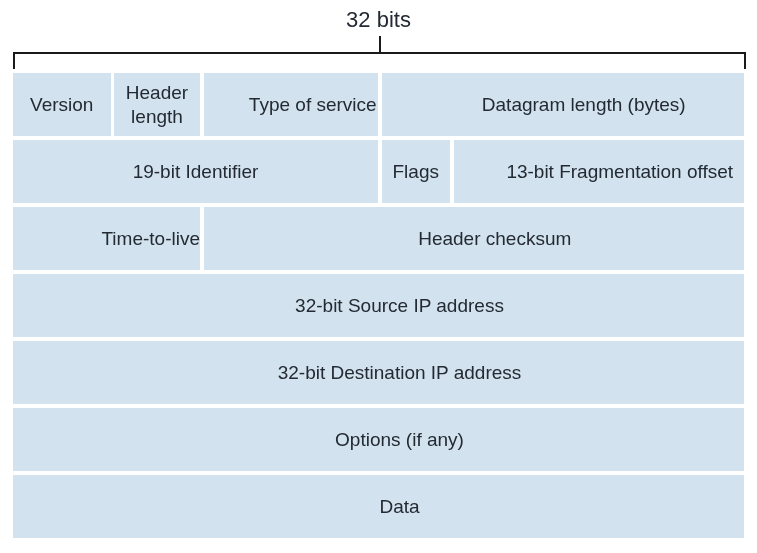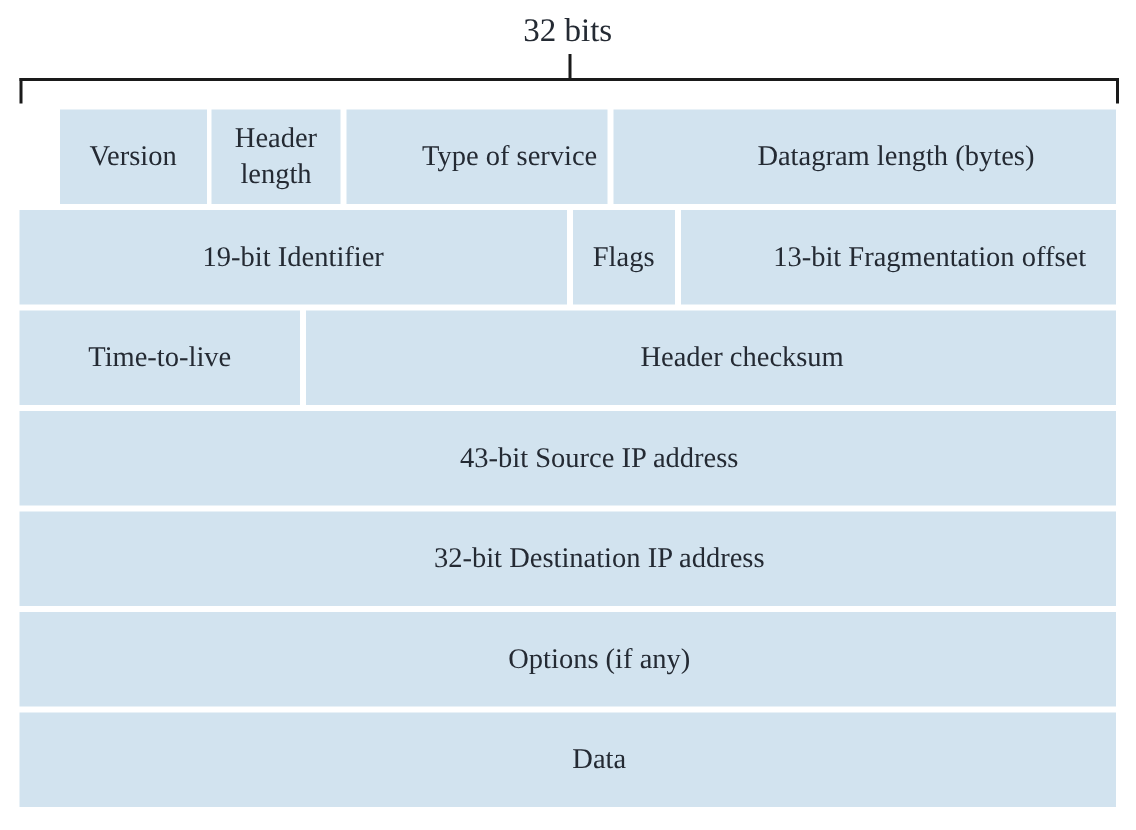--- a/index.html
+++ b/index.html
@@ -1,21 +1,21 @@
 <!DOCTYPE html>
 <html style="--bg: #ffffff; --cell: #d2e3ef; --text: #242a33; --line: #1a1a1a;"><head>
 <meta charset="utf-8">
 <style>
   html, body { margin: 0; padding: 0; }
   .canvas {
     position: relative;
     width: 757px;
     height: 553px;
     background: var(--bg, #ffffff);
-    font-family: Liberation Serif, serif;
+    font-family: Liberation Sans, sans-serif;
     overflow: hidden;
   }
   .bits-label {
     position: absolute;
     left: 13px;
     top: 7px;
     width: 731px;
     text-align: center;
     font-size: 22px;
     color: var(--text, #242a33);
@@ -41,26 +41,26 @@
     display: flex;
     align-items: center;
     justify-content: center;
     text-align: center;
     font-size: 19px;
     line-height: 1.22;
     flex: 0 0 auto;
     box-sizing: border-box;
   }
   .cell.grow { flex: 1 1 auto; padding-left: 42px; }
-  .w-version   { width: 97.5px; margin-left: 27px; }
+  .w-version   { width: 97.5px; }
   .w-hdrlen    { width: 86px; justify-content: center; }
   .w-tos       { width: 174.5px; padding-left: 44px; }
   .w-ident     { width: 365px; }
   .w-flags     { width: 68.5px; }
-  .w-ttl       { width: 187px; }
+  .w-ttl       { width: 187px; justify-content: flex-end; }
   .w-ulp       { width: 174.5px; }
   .wrap-narrow span { display: inline-block; max-width: 125px; }
 </style>
 </head>
 <body>
 
 <div class="canvas">
 
   <div class="bits-label">32 bits</div>
 
@@ -102,21 +102,21 @@
       <div class="cell w-ttl">
         <span>Time-to-live</span>
       </div>
       <div class="cell grow">
         <span>Header checksum</span>
       </div>
     </div>
 
     <div class="row">
       <div class="cell grow">
-        <span>43-bit Source IP address</span>
+        <span>32-bit Source IP address</span>
       </div>
     </div>
 
     <div class="row">
       <div class="cell grow">
         <span>32-bit Destination IP address</span>
       </div>
     </div>
 
     <div class="row">

